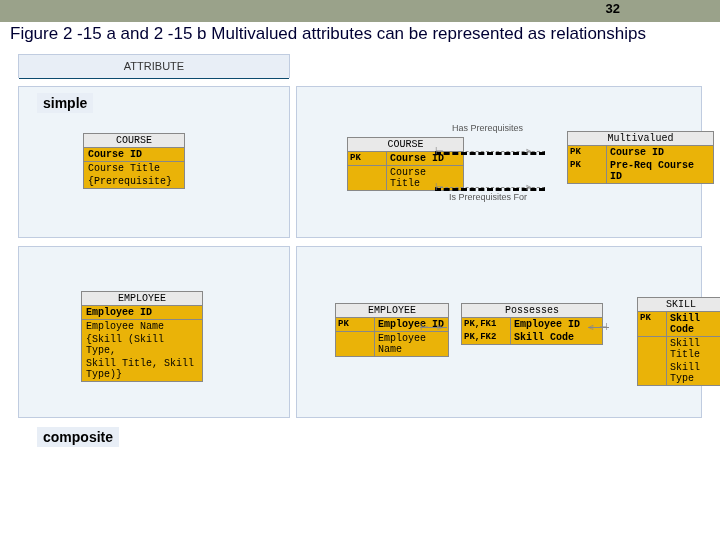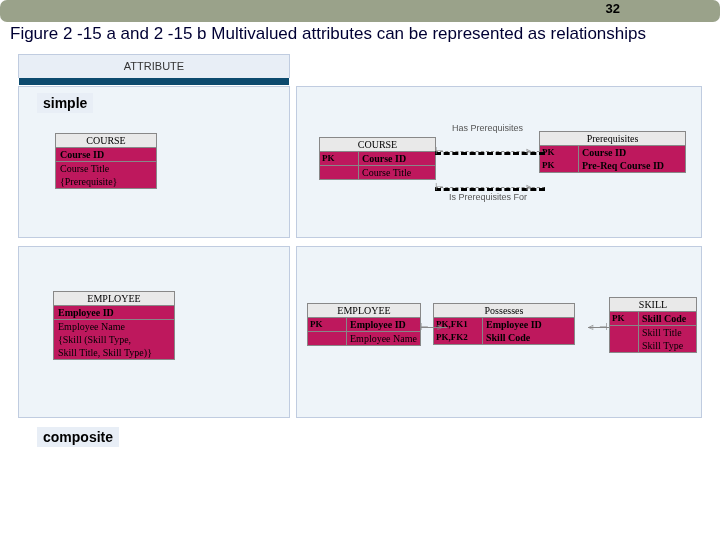--- a/index.html
+++ b/index.html
@@ -8,21 +8,20 @@
     width: 720px;
     height: 540px;
     background: #fff;
     overflow: hidden;
     color: #000;
   }
   .topbar {
     background: #9aa28a;
     height: 22px;
     position: relative;
-    border-radius: 7px;
   }
   .slidenum {
     position: absolute;
     right: 100px;
     top: 1px;
     font-size: 13px;
     color: #000;
     font-weight: 700;
   }
   .caption {
@@ -41,37 +40,38 @@
     position: relative;
   }
   .panel.small { width: 270px; }
   .panel.large { width: 404px; }
   .hdr {
     font-size: 11px;
     text-align: center;
     padding: 5px 0 6px 0;
     color: #333;
     font-weight: 400;
-    border-bottom: 7px solid #0c4a6e;
+    border-bottom: 1px solid #0c4a6e;
     background: #e8eef6;
   }
   .labelbox {
     position: absolute;
     background: #e8eef6;
     padding: 2px 6px;
     font-size: 14px;
     font-weight: 700;
     color: #000000;
   }
   .ent {
     position: absolute;
-    background: #be185d;
+    background: #eab308;
     border: 1px solid #888;
     font-size: 10px;
-    font-family: Liberation Serif, serif;
+    font-family: Liberation Mono, monospace;
+    margin-left: 28px;
   }
   .ent .t {
     background: #e9e9e9;
     border-bottom: 1px solid #888;
     text-align: center;
     font-size: 10px;
     padding: 1px 0;
     font-weight: 400;
   }
   .ent .r { display: flex; min-height: 13px; }
@@ -150,21 +150,21 @@
           <div class="pk">PK</div>
           <div class="v strong">Course ID</div>
         </div>
       <div class="r">
           <div class="pk"></div>
           <div class="v">Course Title</div>
         </div>
     </div>
 
     <div class="ent" style="left:242px; top:44px; width:145px;">
-      <div class="t">Prerequisites</div>
+      <div class="t">Multivalued</div>
       <div class="r">
           <div class="pk">PK</div>
           <div class="v strong">Course ID</div>
         </div>
       <div class="r">
           <div class="pk">PK</div>
           <div class="v strong">Pre-Req Course ID</div>
         </div>
     </div>
 

